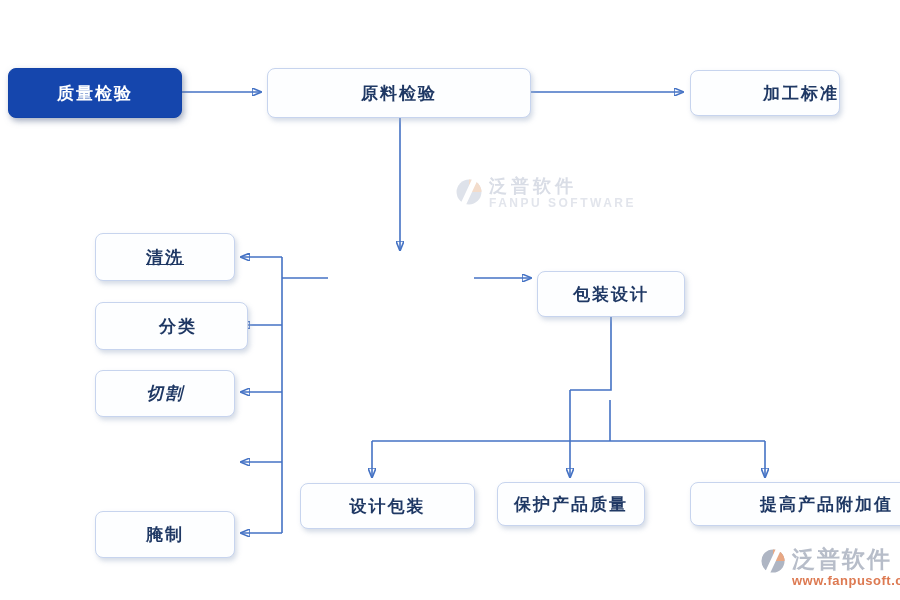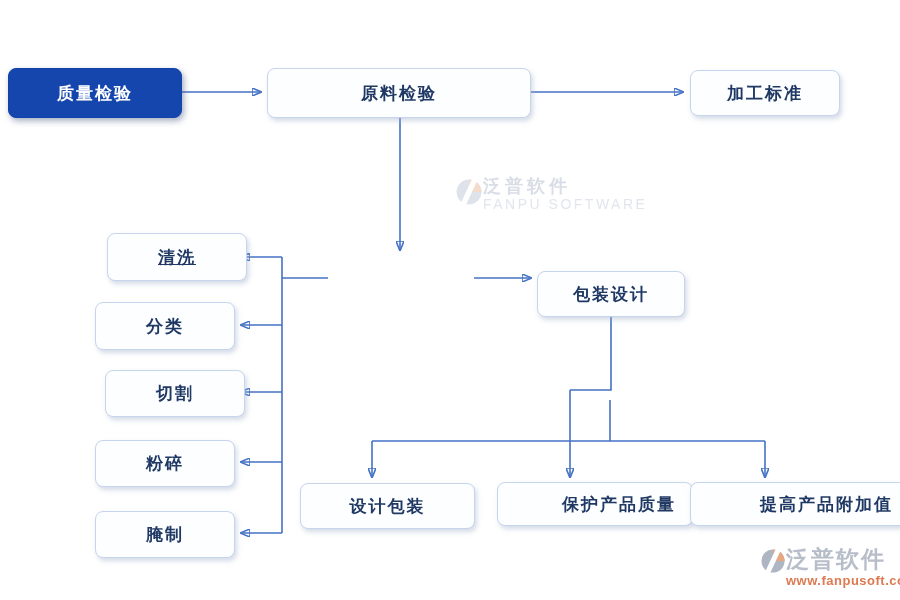--- a/index.html
+++ b/index.html
@@ -24,37 +24,37 @@
     color:#1F3864;font-weight:bold;font-size:17px;letter-spacing:2px;
     box-shadow:2px 3px 5px rgba(160,175,200,0.45);
     white-space:nowrap;
   }
   .node.primary{
     background:#1546AD;border-color:#1243A8;color:#ffffff;
     box-shadow:2px 3px 6px rgba(90,105,140,0.55);
   }
   #node-quality{left:8px;top:68px;width:172px;height:48px;}
   #node-raw-material{left:267px;top:68px;width:262px;height:48px;}
-  #node-standard{left:690px;top:70px;width:148px;height:44px;}
+  #node-standard{left:690px;top:70px;width:148px;height:44px;justify-content:flex-end;}
   #node-processing{left:328px;top:256px;width:145px;height:44px;}
   #node-packaging-design{left:537px;top:256px;width:146px;height:44px;margin-top:15px;}
-  #node-cleaning{left:107px;top:233px;width:138px;height:46px;text-decoration:underline;}
-  #node-classification{left:95px;top:302px;width:138px;height:46px;}
-  #node-cutting{left:105px;top:370px;width:138px;height:45px;}
+  #node-cleaning{left:95px;top:233px;width:138px;height:46px;text-decoration:underline;}
+  #node-classification{left:95px;top:302px;width:138px;height:46px;padding-left:13px;}
+  #node-cutting{left:95px;top:370px;width:138px;height:45px;font-style:italic;}
   #node-crushing{left:95px;top:440px;width:138px;height:45px;}
   #node-pickling{left:95px;top:511px;width:138px;height:45px;}
   #node-design-packaging{left:300px;top:483px;width:173px;height:44px;}
-  #node-protect-quality{left:497px;top:482px;width:146px;height:42px;padding-left:48px;}
+  #node-protect-quality{left:497px;top:482px;width:146px;height:42px;}
   #node-added-value{left:690px;top:482px;width:175px;height:42px;padding-left:48px;}
   
-  .wm{position:absolute;display:flex;align-items:flex-start;
+  .wm{position:absolute;display:flex;align-items:flex-start;gap:6px;
       font-family:"Liberation Sans","DejaVu Sans",sans-serif;}
   #wm-center{left:455px;top:176px;}
   #wm-center .wm-brand{font-size:18px;font-weight:bold;letter-spacing:4px;color:#D9DDE6;line-height:20px;}
-  #wm-center .wm-sub{font-size:14px;font-weight:normal;letter-spacing:2.5px;color:#E2E5EC;}
+  #wm-center .wm-sub{font-size:12px;font-weight:bold;letter-spacing:2.5px;color:#E2E5EC;}
   #wm-corner{left:760px;top:546px;}
   #wm-corner .wm-brand{font-size:23px;font-weight:bold;letter-spacing:2px;color:#B7BDC9;line-height:26px;}
   #wm-corner .wm-url{font-size:13px;font-weight:bold;letter-spacing:0.5px;color:#DD7A52;margin-top:1px;}
   .wm-col{display:flex;flex-direction:column;}
 </style>
 </head>
 <body>
 
 <div id="stage">
 
@@ -105,23 +105,20 @@
   </div>
   <div class="node" id="node-cleaning">
     <span>清洗</span>
   </div>
   <div class="node" id="node-classification">
     <span>分类</span>
   </div>
   <div class="node" id="node-cutting">
     <span>切割</span>
   </div>
-  <div class="node" id="node-crushing">
-    <span>粉碎</span>
-  </div>
   <div class="node" id="node-design-packaging">
     <span>设计包装</span>
   </div>
   <div class="node" id="node-pickling">
     <span>腌制</span>
   </div>
   <div class="node" id="node-protect-quality">
     <span>保护产品质量</span>
   </div>
   <div class="node" id="node-added-value">

